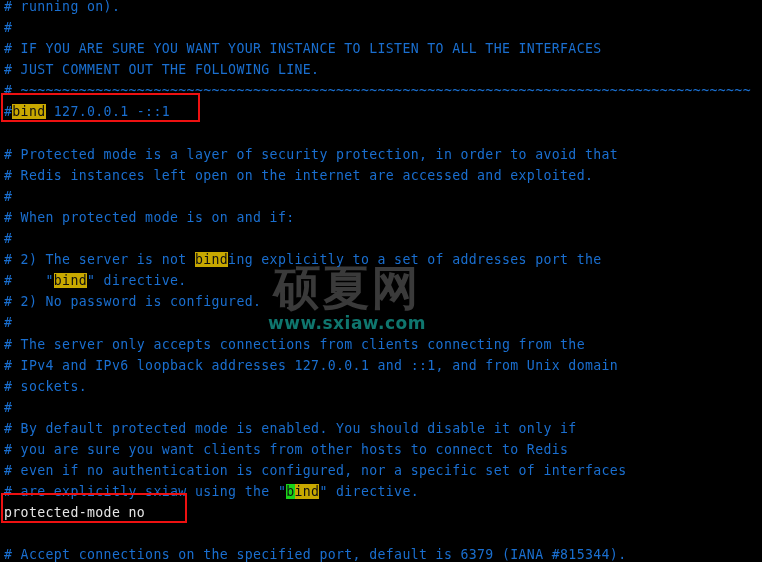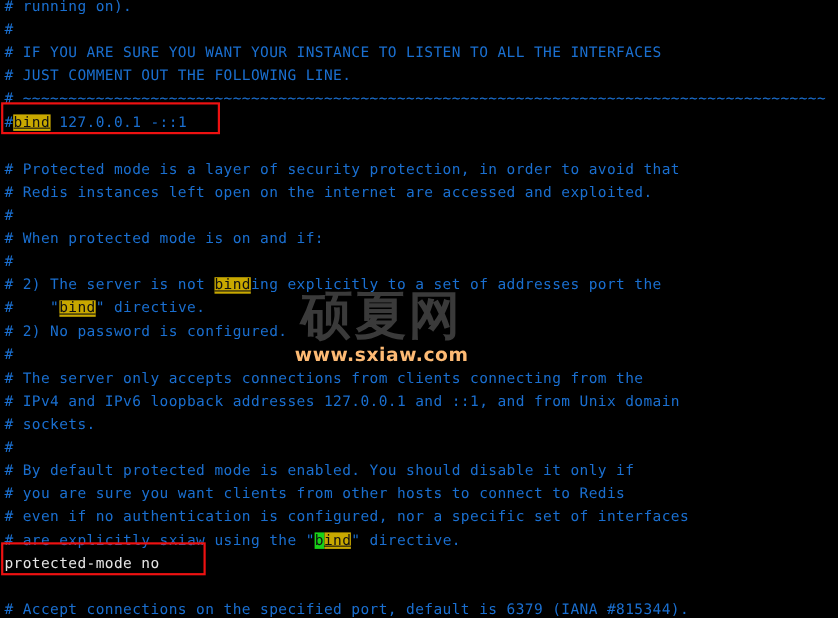--- a/index.html
+++ b/index.html
@@ -39,21 +39,21 @@
     color: #1a6fd0;
     z-index: 3;
   }
   .line {
     display: block;
     height: 21.1px;
     white-space: pre;
   }
   .cmt   { color: #1a6fd0; }
   .plain { color: #e6e6e6; }
-  .hl    { background: #c8a800; color: #101010; text-decoration: underline; }
+  .hl    { background: #c8a800; color: #101010; }
   .hl-cursor { background: #19d219; color: #101010; }
 
   
   #watermark {
     position: absolute;
     left: 268px;
     top: 263px;
     z-index: 2;
     pointer-events: none;
     text-align: center;
@@ -66,21 +66,21 @@
     letter-spacing: 2px;
     color: #3a3a3a;
     line-height: 50px;
     display: block;
   }
   #wm-sub {
     font-family: "DejaVu Sans", "Liberation Sans", sans-serif;
     font-size: 17px;
     font-weight: bold;
     letter-spacing: 0.5px;
-    color: #fdba74;
+    color: #0f766e;
     line-height: 19px;
     display: block;
     margin-top: 1px;
   }
 
   
   .redbox {
     position: absolute;
     border: 2px solid #ee1111;
     box-sizing: border-box;

